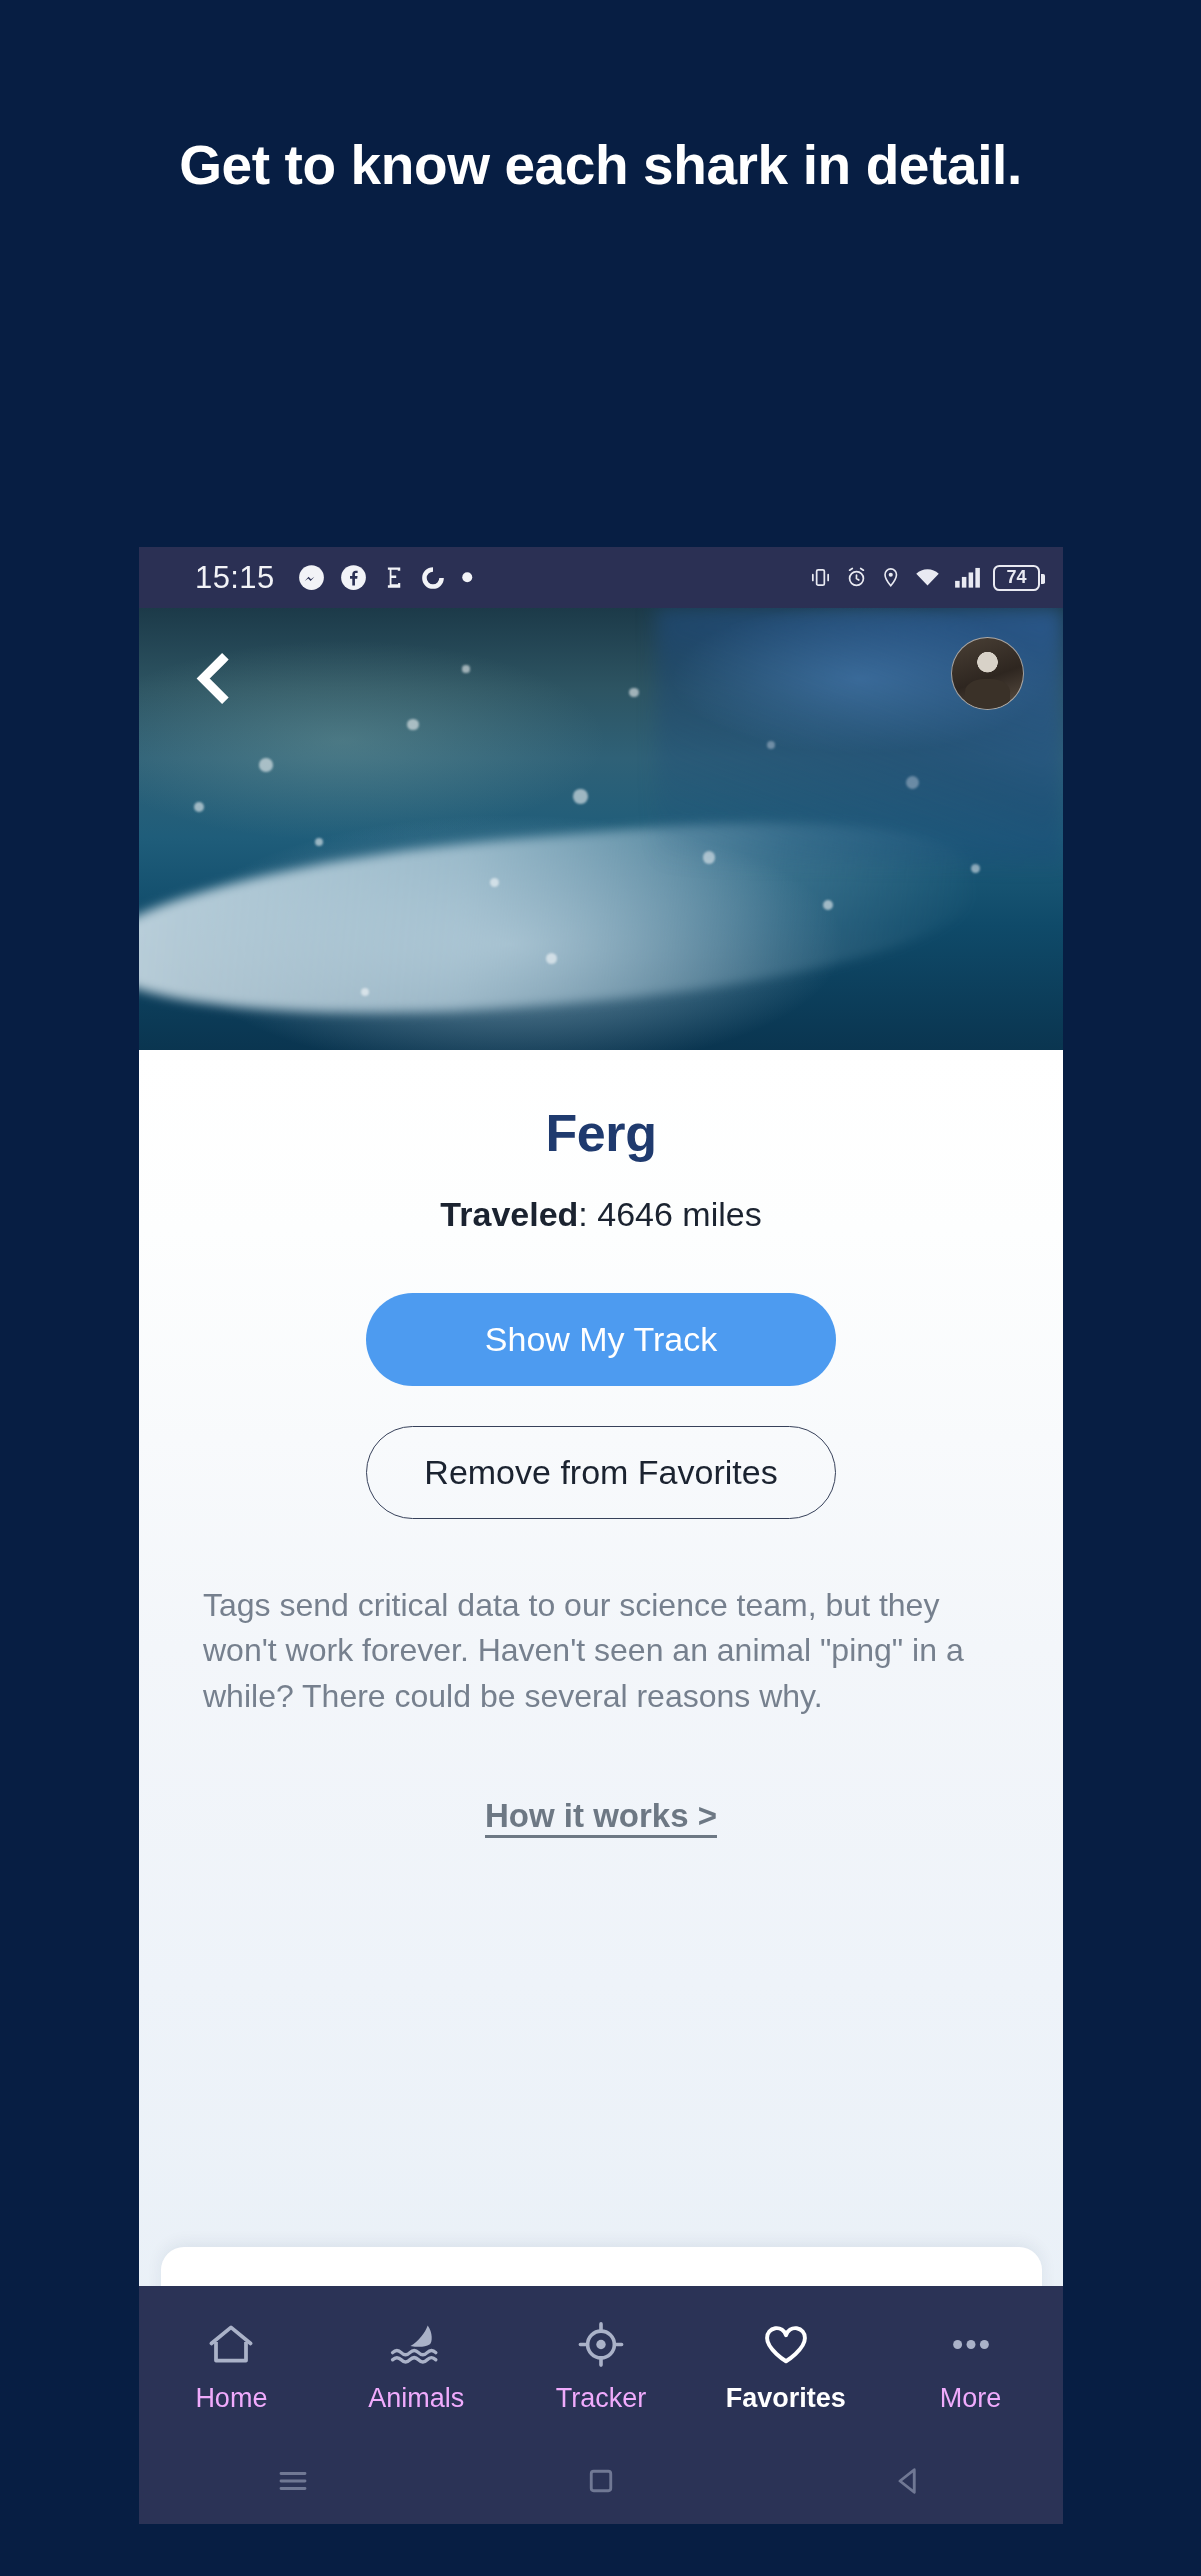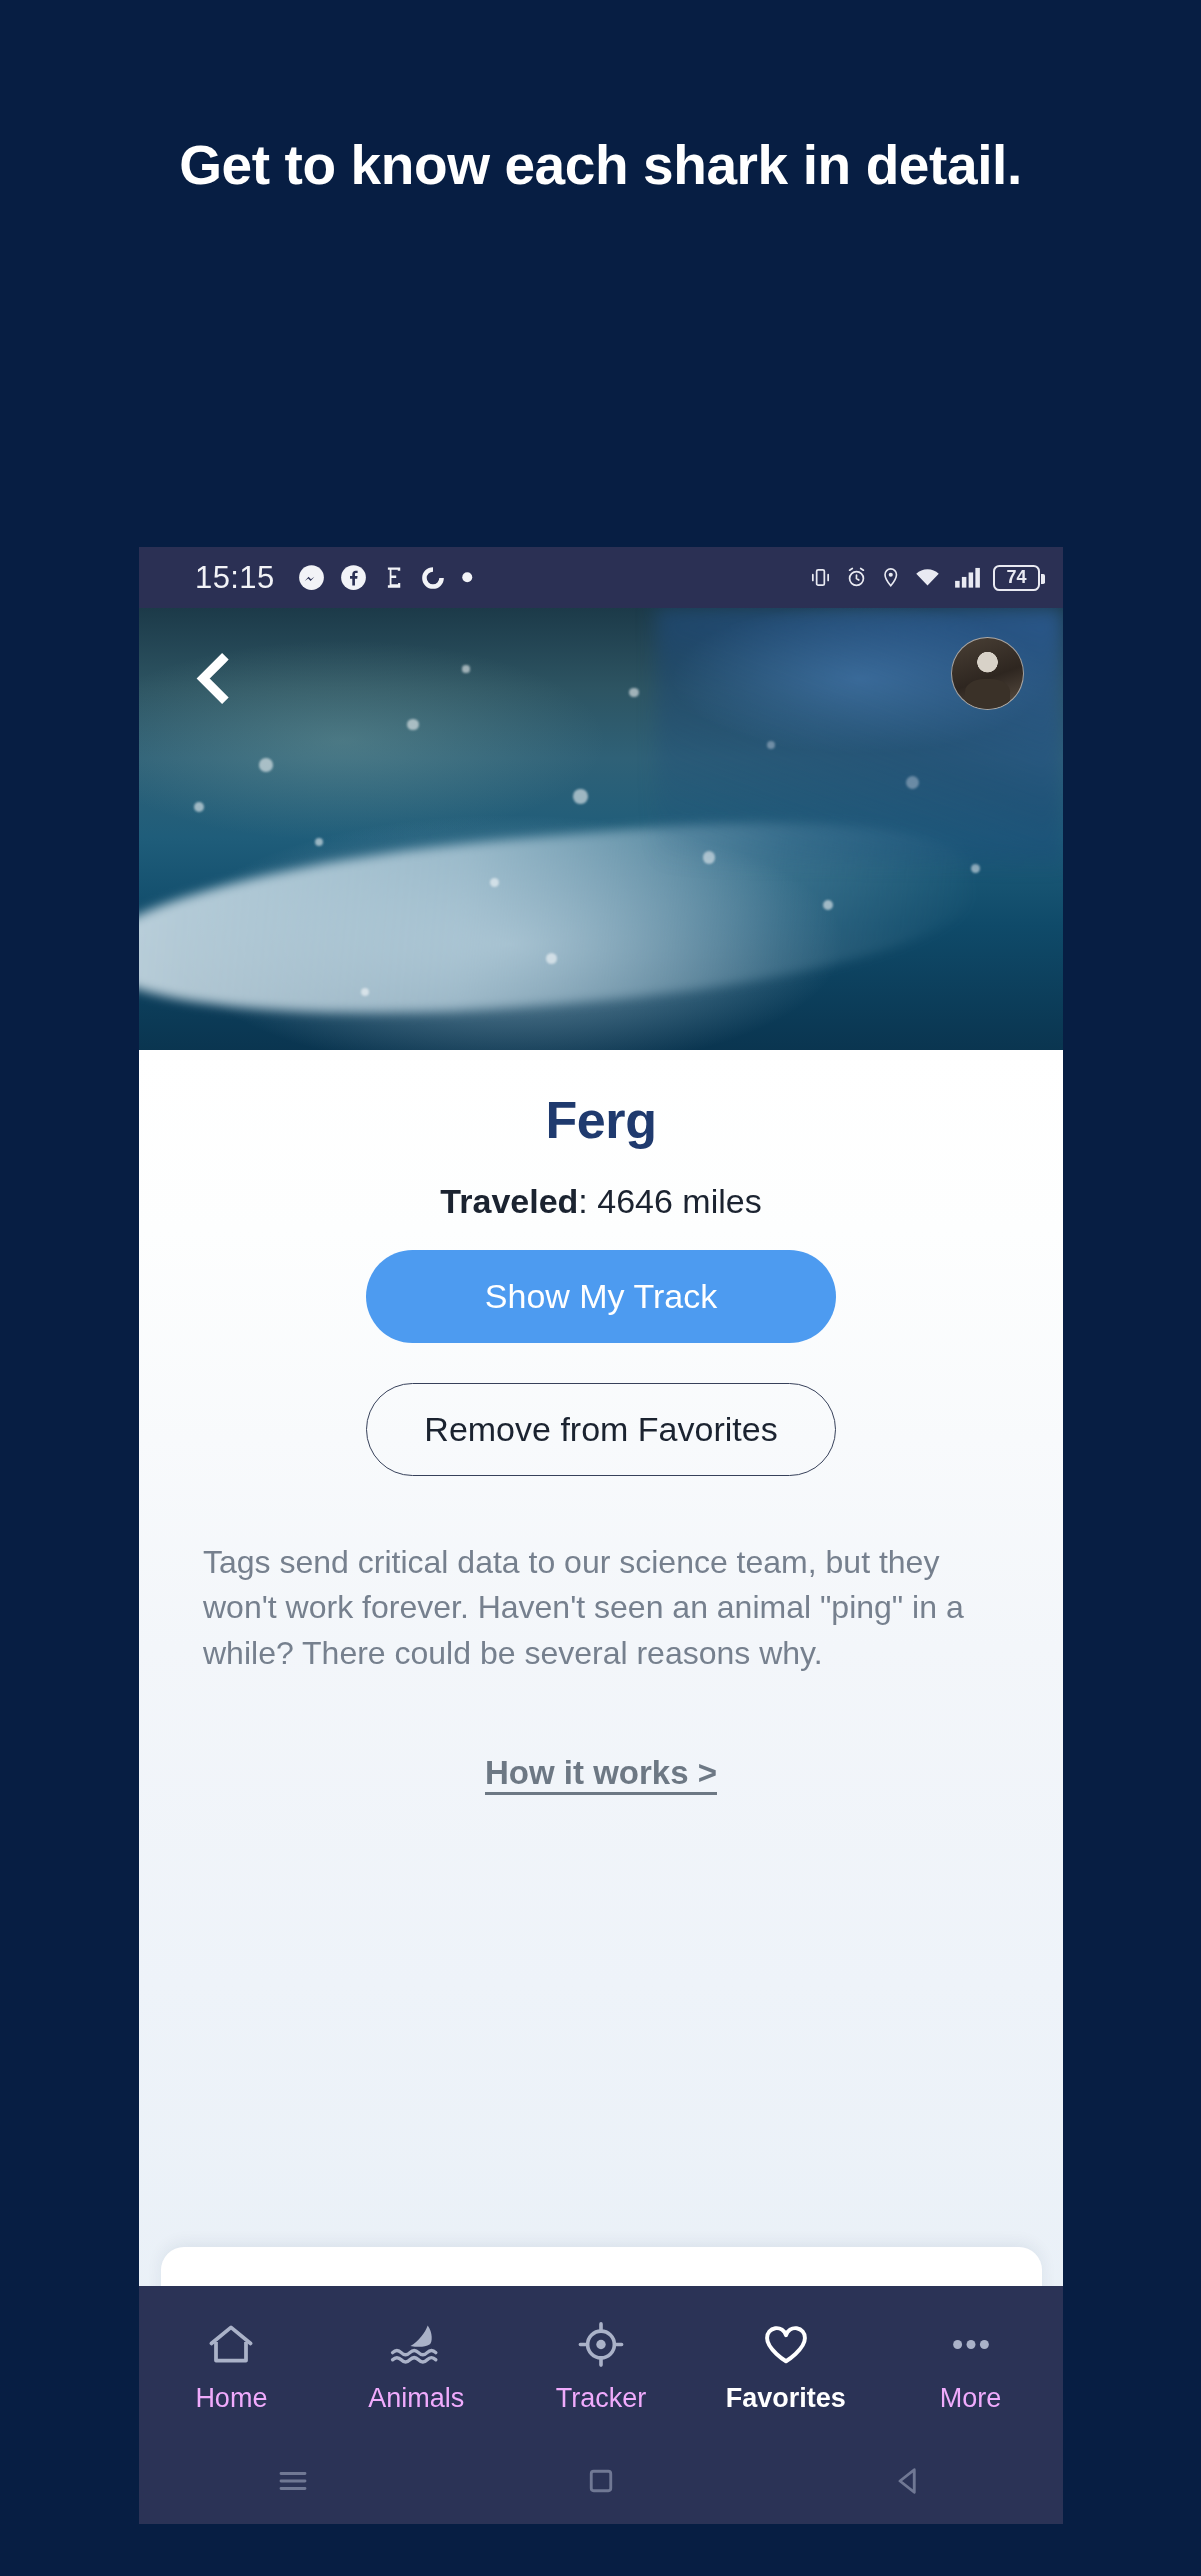--- a/index.html
+++ b/index.html
@@ -110,41 +110,41 @@
   }
   .avatar::after{
     content:"";
     position:absolute; left:18%; bottom:0; width:64%; height:42%;
     background:#3a3128; border-radius:42% 42% 0 0;
   }
 
   
   .detail{
     background:linear-gradient(180deg,#ffffff 0%,#fdfefe 14%, #f3f6fa 46%, #eef3f9 72%, #e9f0f7 100%);
-    padding-top:1px;
+    padding-top:14px;
     position:relative;
     height:1297px;
   }
   .animal-name{
     text-align:center;
     color:#1f3a6e;
     font-size:52px;
     font-weight:700;
     margin-top:39px;
     letter-spacing:-0.4px;
   }
   .traveled{
     text-align:center;
     color:#1b2330;
     font-size:34px;
     margin-top:32px;
   }
   .traveled b{ font-weight:700; }
 
-  .btn-wrap{ margin-top:29px; display:flex; flex-direction:column; align-items:center; gap:40px; }
+  .btn-wrap{ margin-top:59px; display:flex; flex-direction:column; align-items:center; gap:40px; }
   .btn{
     width:470px; height:93px;
     border-radius:47px;
     display:flex; align-items:center; justify-content:center;
     font-size:34px;
     cursor:pointer;
   }
   .btn-primary{
     background:#4d9bf0;
     color:#ffffff;

